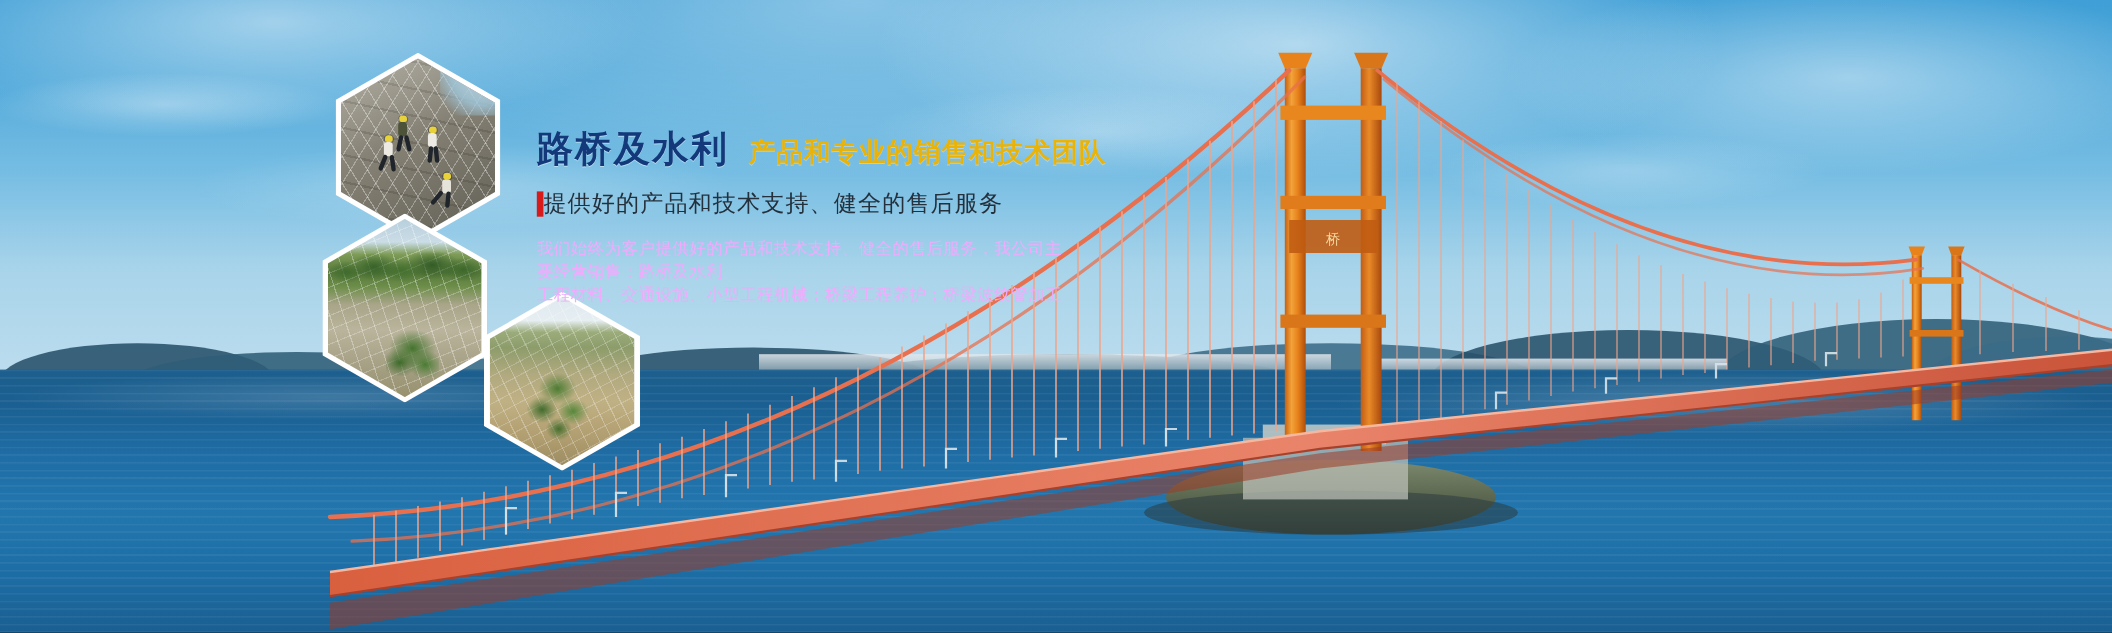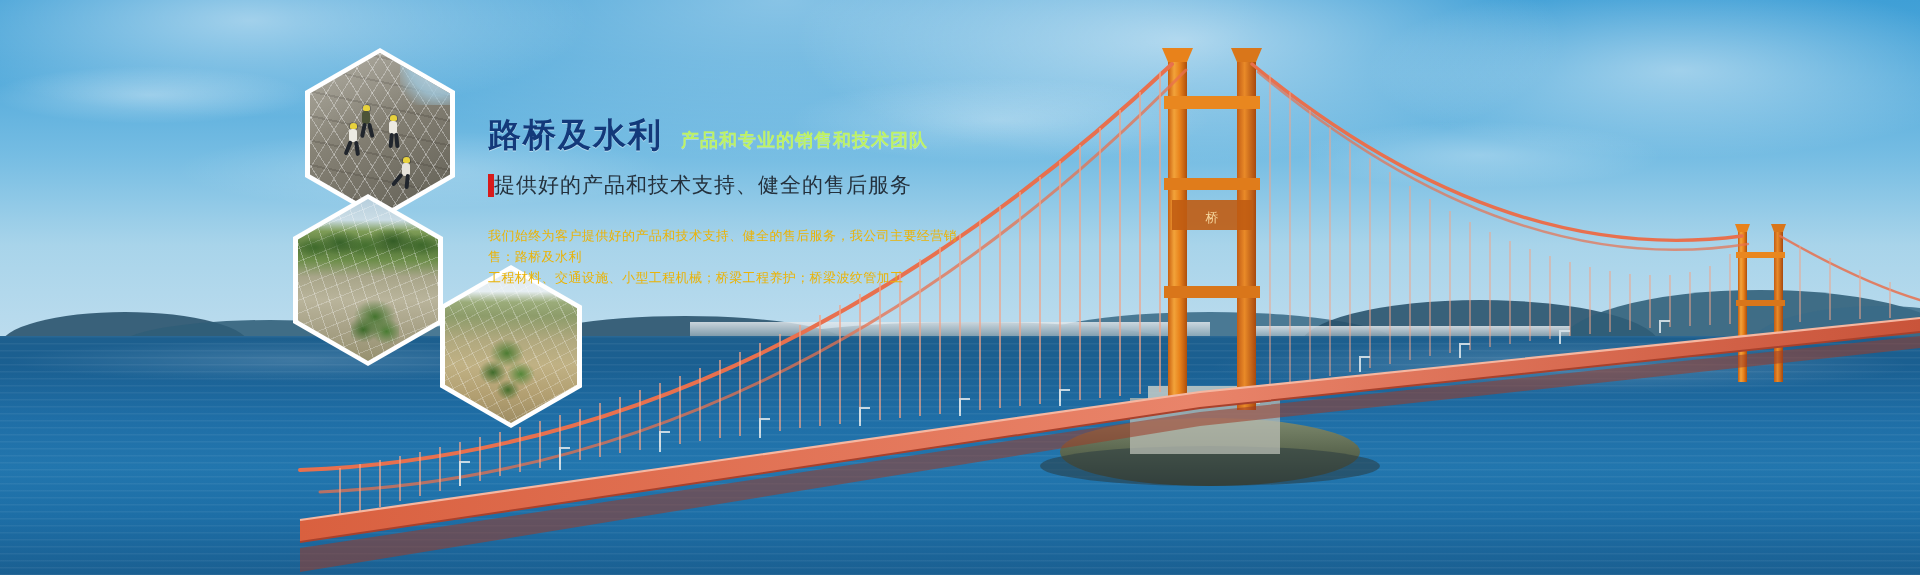--- a/index.html
+++ b/index.html
@@ -170,23 +170,23 @@
     line-height: 1;
   }
   .headline .h-main {
     font-size: 33px;
     font-weight: 700;
     color: #13397a;
     letter-spacing: 2px;
     text-shadow: 0 1px 0 rgba(255,255,255,.45);
   }
   .headline .h-sub {
-    font-size: 18px;
+    font-size: 24px;
     font-weight: 700;
-    color: #bef264;
+    color: #eab308;
     letter-spacing: 1px;
     text-shadow: 0 1px 0 rgba(255,255,255,.35);
   }
 
   .subhead {
     display: flex;
     align-items: center;
     gap: 0;
     margin-top: 20px;
     white-space: nowrap;
@@ -197,24 +197,24 @@
     background: #d71b1b;
     flex: 0 0 auto;
   }
   .subhead .txt {
     font-size: 21px;
     color: #24313d;
     letter-spacing: 1px;
   }
 
   .body-copy {
-    margin-top: 26px;
-    font-size: 13px;
+    margin-top: 17px;
+    font-size: 15px;
     line-height: 21px;
-    color: #eab308;
+    color: #f0abfc;
     letter-spacing: .4px;
     width: 480px;
   }
   .body-copy .line { display: block; }
 </style>
 </head>
 <body>
 
 <div class="banner">
 

